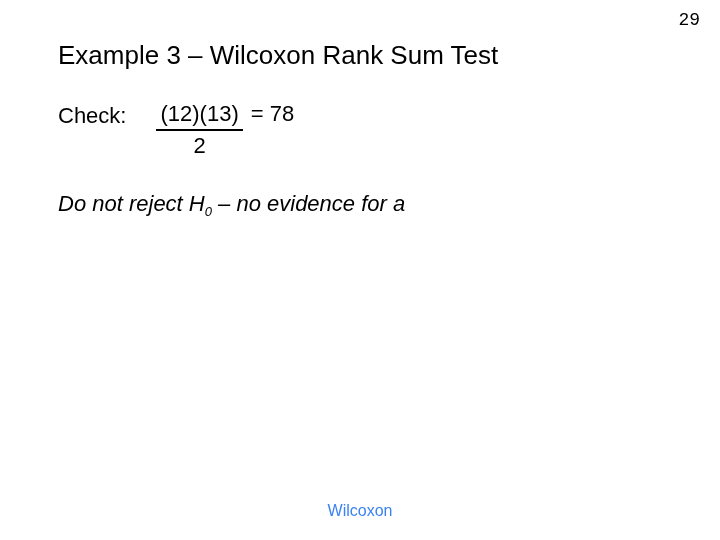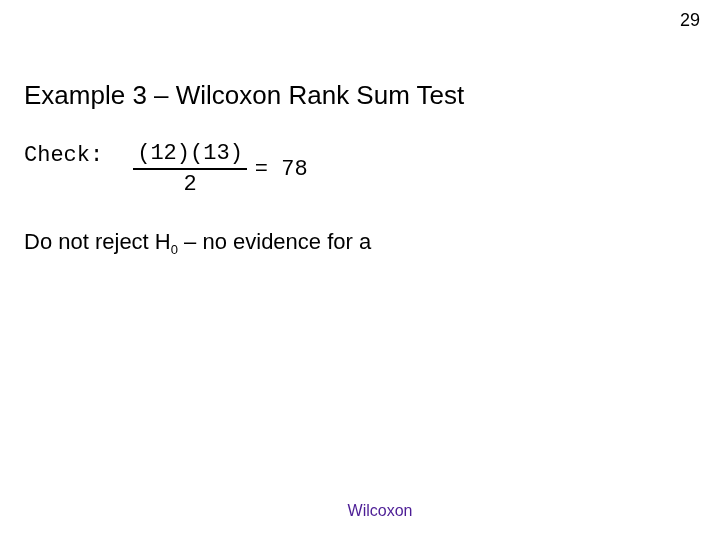--- a/index.html
+++ b/index.html
@@ -17,37 +17,36 @@
       color: #000000;
       position: relative;
       overflow: hidden;
     }
 
     .page-number {
       position: absolute;
       top: 10px;
       right: 20px;
       font-size: 18px;
+      font-family: Liberation Mono, monospace;
     }
 
     .content {
-      padding: 40px 50px 30px 24px;
-      margin-top: 40px;
+      padding: 40px 50px 30px 58px;
     }
 
     .title {
       font-size: 26px;
       margin-bottom: 30px;
     }
 
     .check-section {
       display: flex;
       flex-direction: row;
       margin-bottom: 30px;
-      font-family: Liberation Mono, monospace;
     }
 
     .check-label {
       font-size: 22px;
       margin-right: 30px;
       padding-top: 2px;
     }
 
     .check-math {
       display: flex;
@@ -55,21 +54,20 @@
     }
 
     .check-line1 {
       font-size: 22px;
       margin-bottom: 6px;
     }
 
     .fraction-section {
       display: flex;
       flex-direction: row;
-      align-items: center;
       font-size: 22px;
     }
 
     .fraction {
       display: inline-flex;
       flex-direction: column;
       align-items: center;
       margin-right: 8px;
     }
 
@@ -88,30 +86,30 @@
 
     .result-section {
       font-size: 22px;
       margin-bottom: 28px;
     }
 
     .conclusion-section {
       font-size: 22px;
       line-height: 1.4;
       margin-bottom: 20px;
+      font-style: italic;
     }
 
     .footer {
       position: absolute;
       bottom: 20px;
       left: 50%;
       transform: translateX(-50%);
       font-size: 16px;
-      color: #4c1d95;
-      margin-left: 20px;
+      color: #3b82f6;
     }
 
     sub {
       font-size: 13px;
       vertical-align: sub;
     }
   </style>
 </head>
 <body>
 

